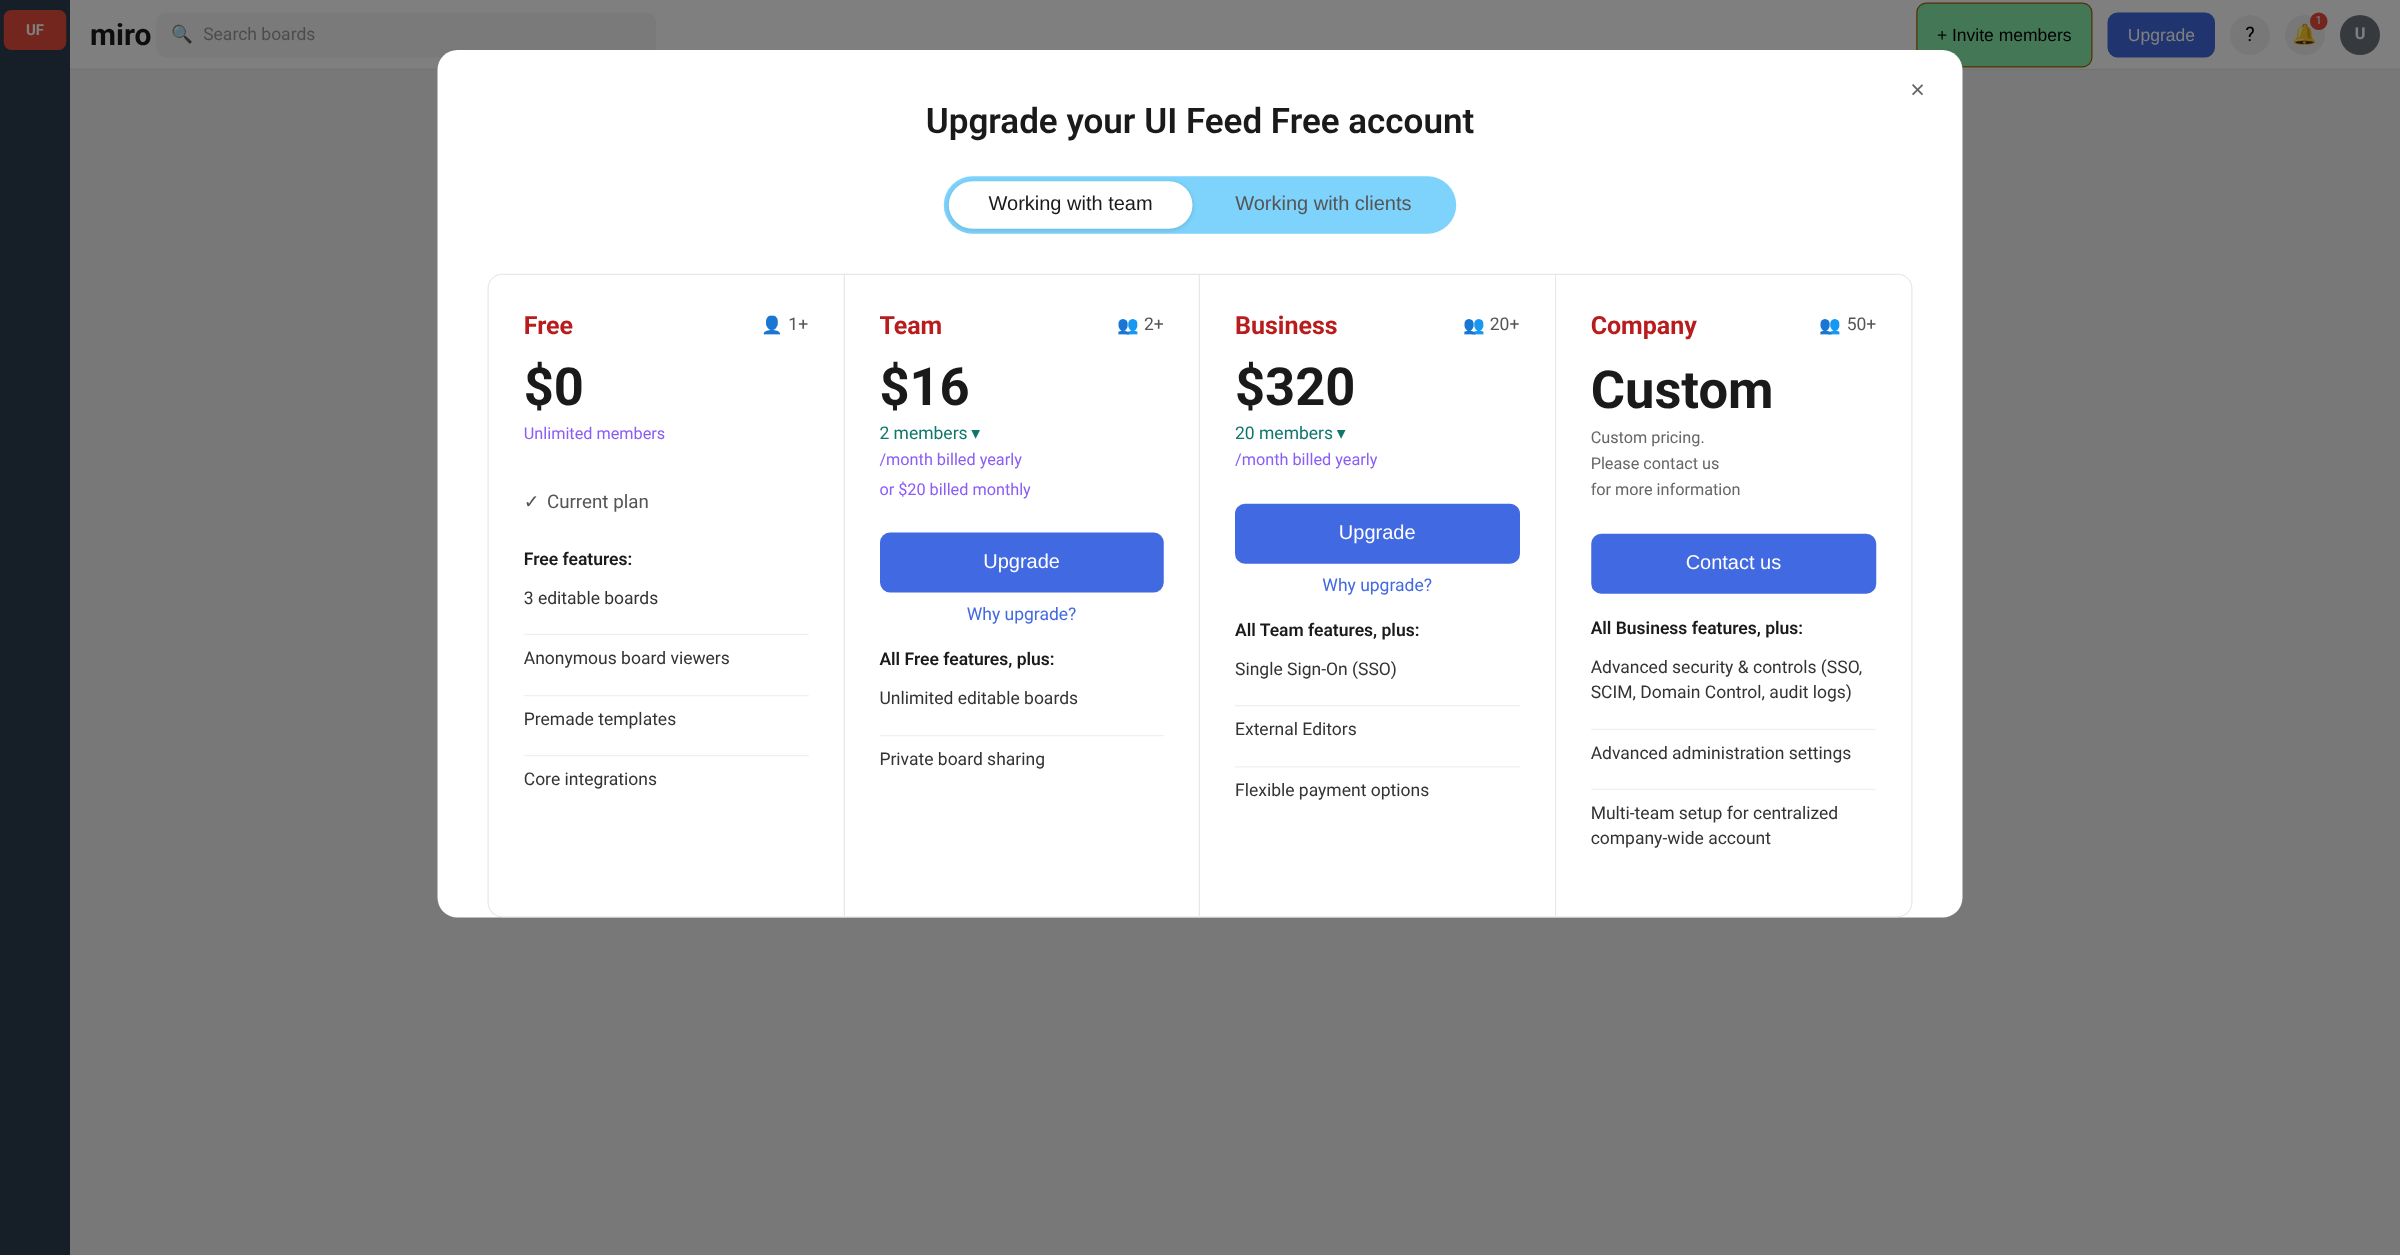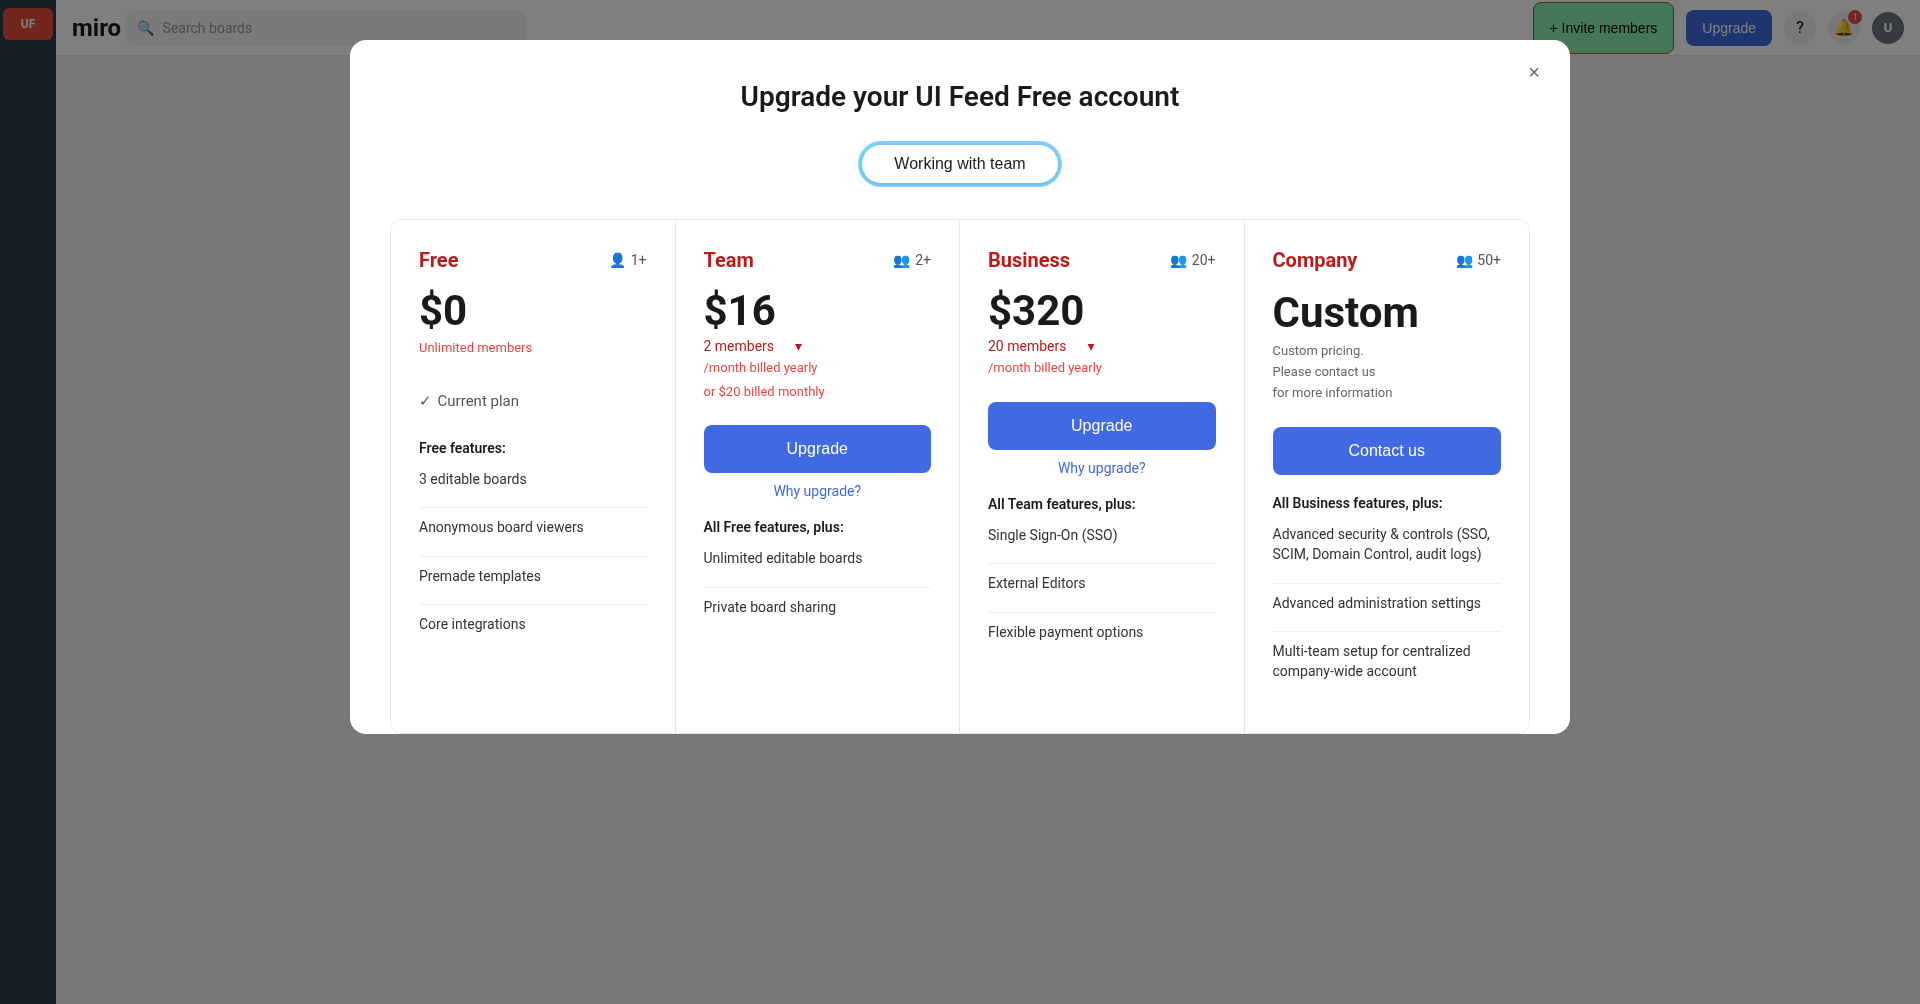--- a/index.html
+++ b/index.html
@@ -280,31 +280,31 @@
     .plan-price {
       font-size: 42px;
       font-weight: 700;
       color: #1a1a1a;
       margin-bottom: 4px;
       line-height: 1.1;
     }
 
     .plan-price-desc {
       font-size: 13px;
-      color: #ef4444;
+      color: #8b5cf6;
       margin-bottom: 4px;
       line-height: 1.5;
     }
 
     .members-link {
-      color: #b91c1c;
+      color: #0f766e;
       text-decoration: none;
       display: flex;
       align-items: center;
-      gap: 21px;
+      gap: 3px;
       font-size: 14px;
       margin-bottom: 4px;
     }
 
     .plan-action-area {
       margin-top: 24px;
       margin-bottom: 8px;
     }
 
     .current-plan-label {
@@ -427,20 +427,21 @@
 
 <div class="overlay">
   <div class="modal">
     <button class="modal-close">×</button>
 
     <h1 class="modal-title">Upgrade your UI Feed Free account</h1>
 
     <div class="tab-switcher">
       <div class="tab-group">
         <button class="tab-btn active">Working with team</button>
+        <button class="tab-btn inactive">Working with clients</button>
       </div>
     </div>
 
     <div class="plans-grid">
 
       <div class="plan-card">
         <div class="plan-header">
           <span class="plan-name">Free</span>
           <span class="plan-members">
             <span>👤</span>

